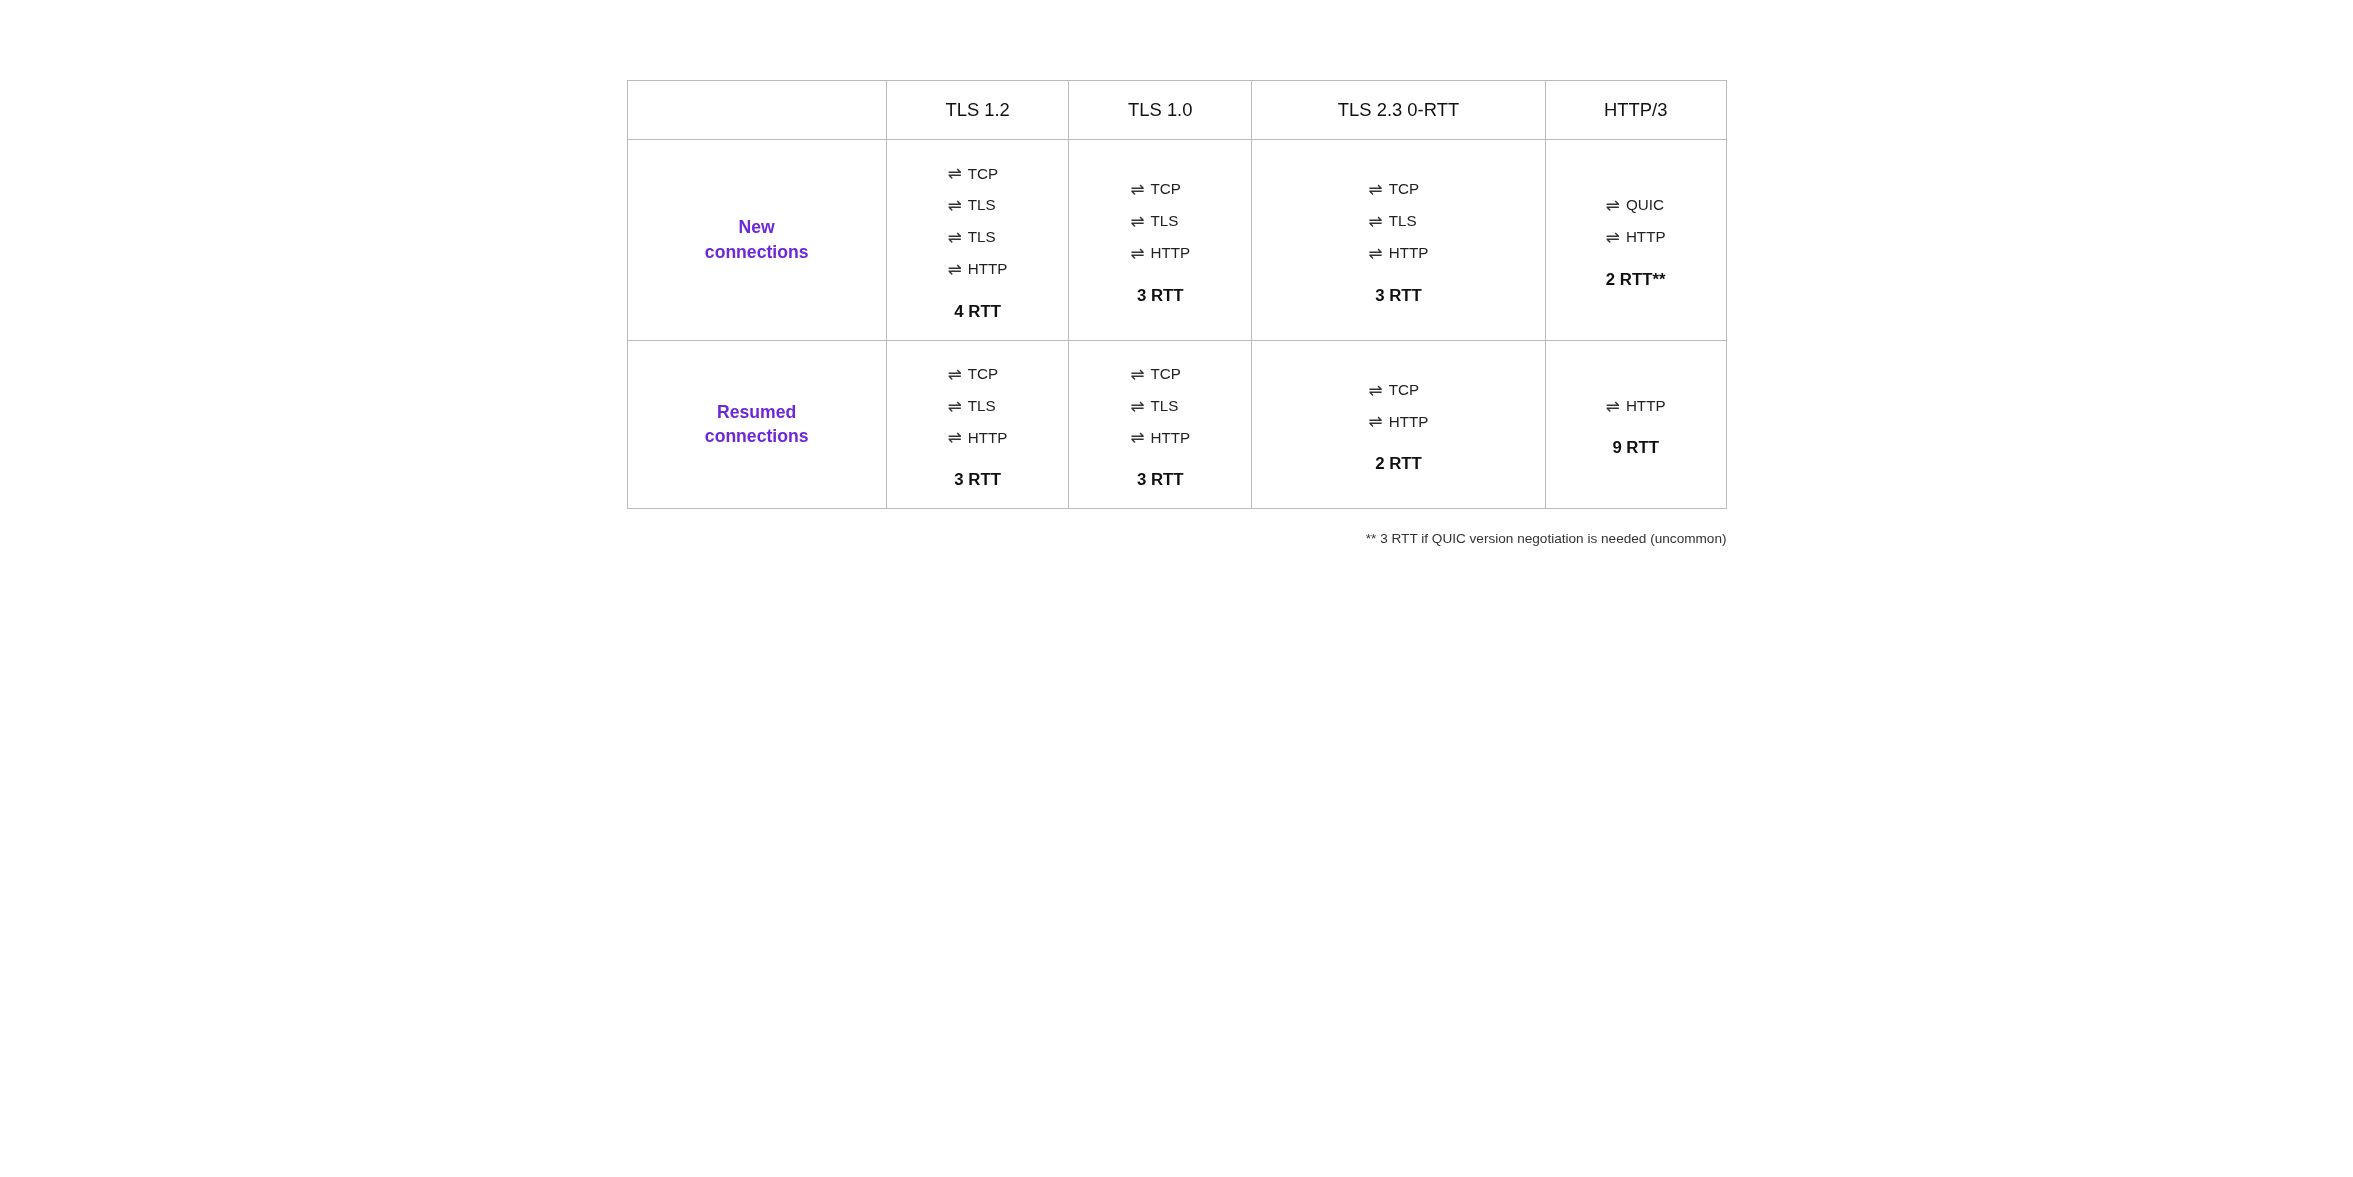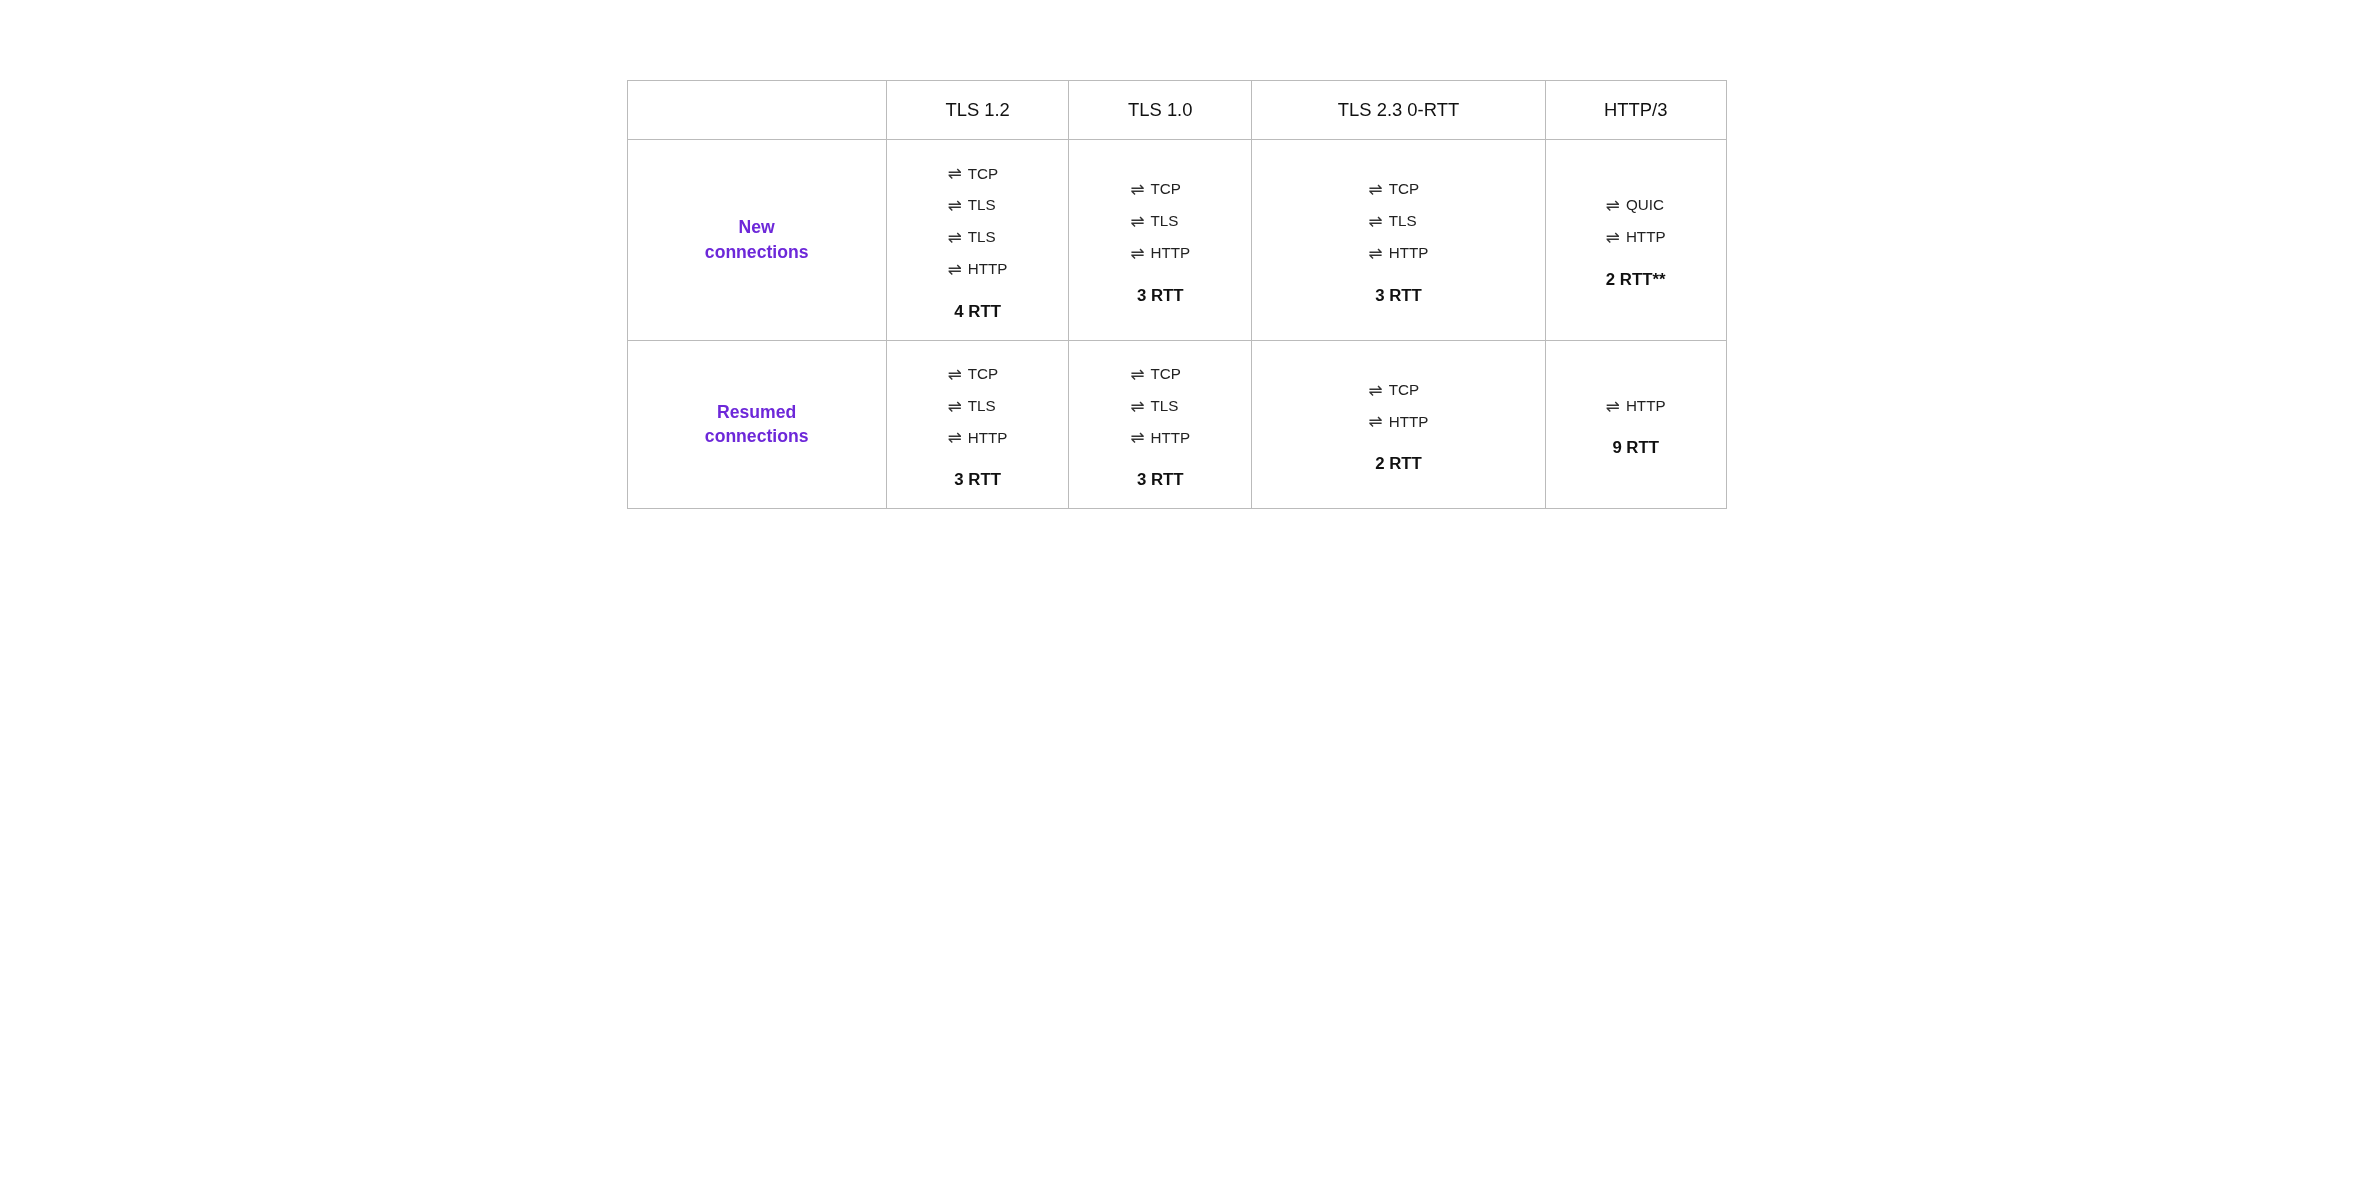--- a/index.html
+++ b/index.html
@@ -183,13 +183,14 @@
             </li></ul><span class="rtt-label">2 RTT</span></td>
         <td class="steps-cell"><ul class="steps-list"><li>
               <span class="arrow-icon">⇌</span>
               <span>HTTP</span>
             </li></ul><span class="rtt-label">9 RTT</span></td>
       </tr>
     </tbody>
 </table>
 
 <div class="footnotes" id="footnotes-container">
+    <p>** 3 RTT if QUIC version negotiation is needed (uncommon)</p>
   </div>
 
 </body></html>

